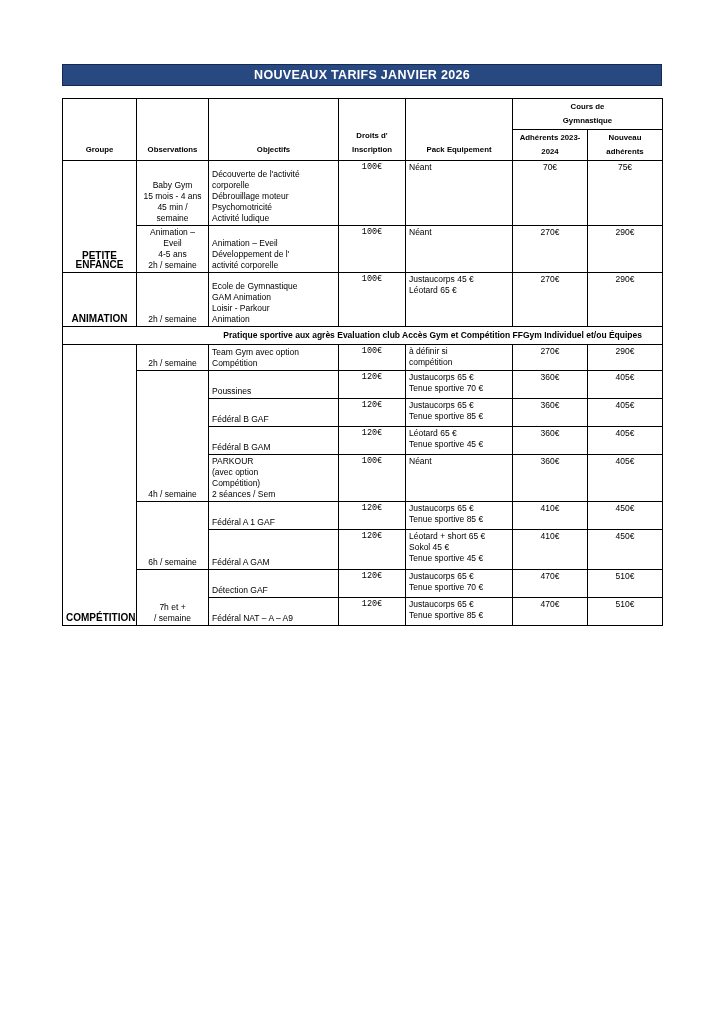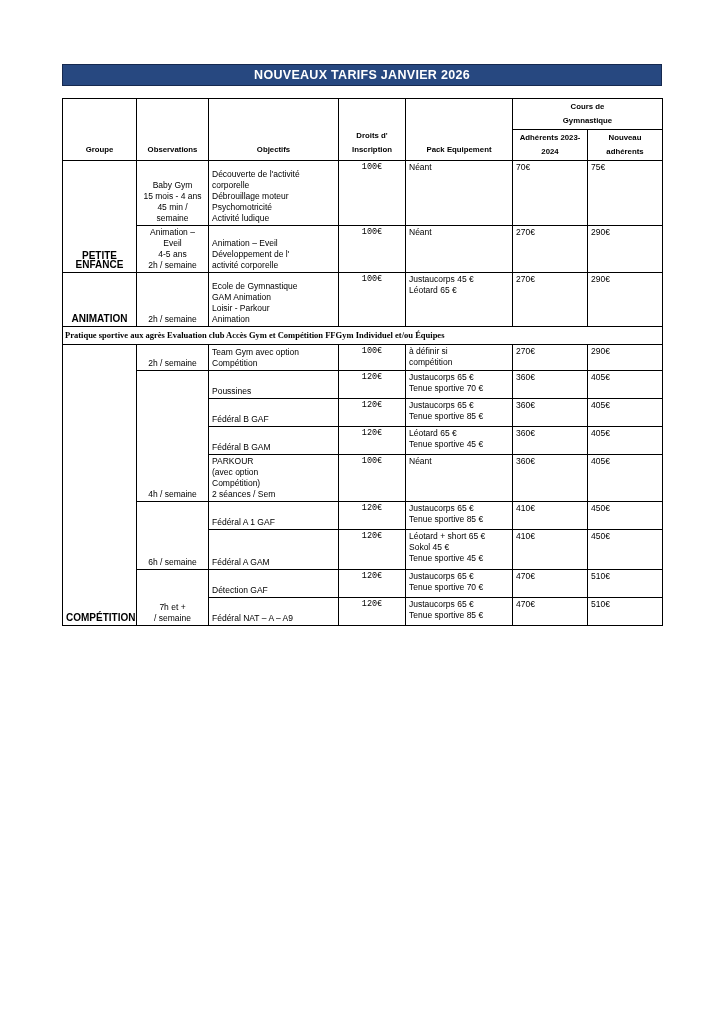--- a/index.html
+++ b/index.html
@@ -86,28 +86,27 @@
     white-space: pre-line;
     font-family: Liberation Mono, monospace;
   }
   td.pack {
     vertical-align: top;
     text-align: left;
     white-space: pre-line;
   }
   td.price {
     vertical-align: top;
-    text-align: left;
+    text-align: center;
   }
   tr.section td {
-    text-align: left;
+    text-align: right;
     font-weight: bold;
     vertical-align: middle;
-    padding: 1px 2px;
-    font-family: Liberation Serif, serif;
+    padding: 1px 20px;
   }
 </style>
 </head>
 <body>
 
 <div class="page">
 
   <div class="banner" style="background: rgb(39, 72, 128);">
     <span class="title" style="color: rgb(255, 255, 255);">NOUVEAUX TARIFS JANVIER 2026</span>
   </div>

